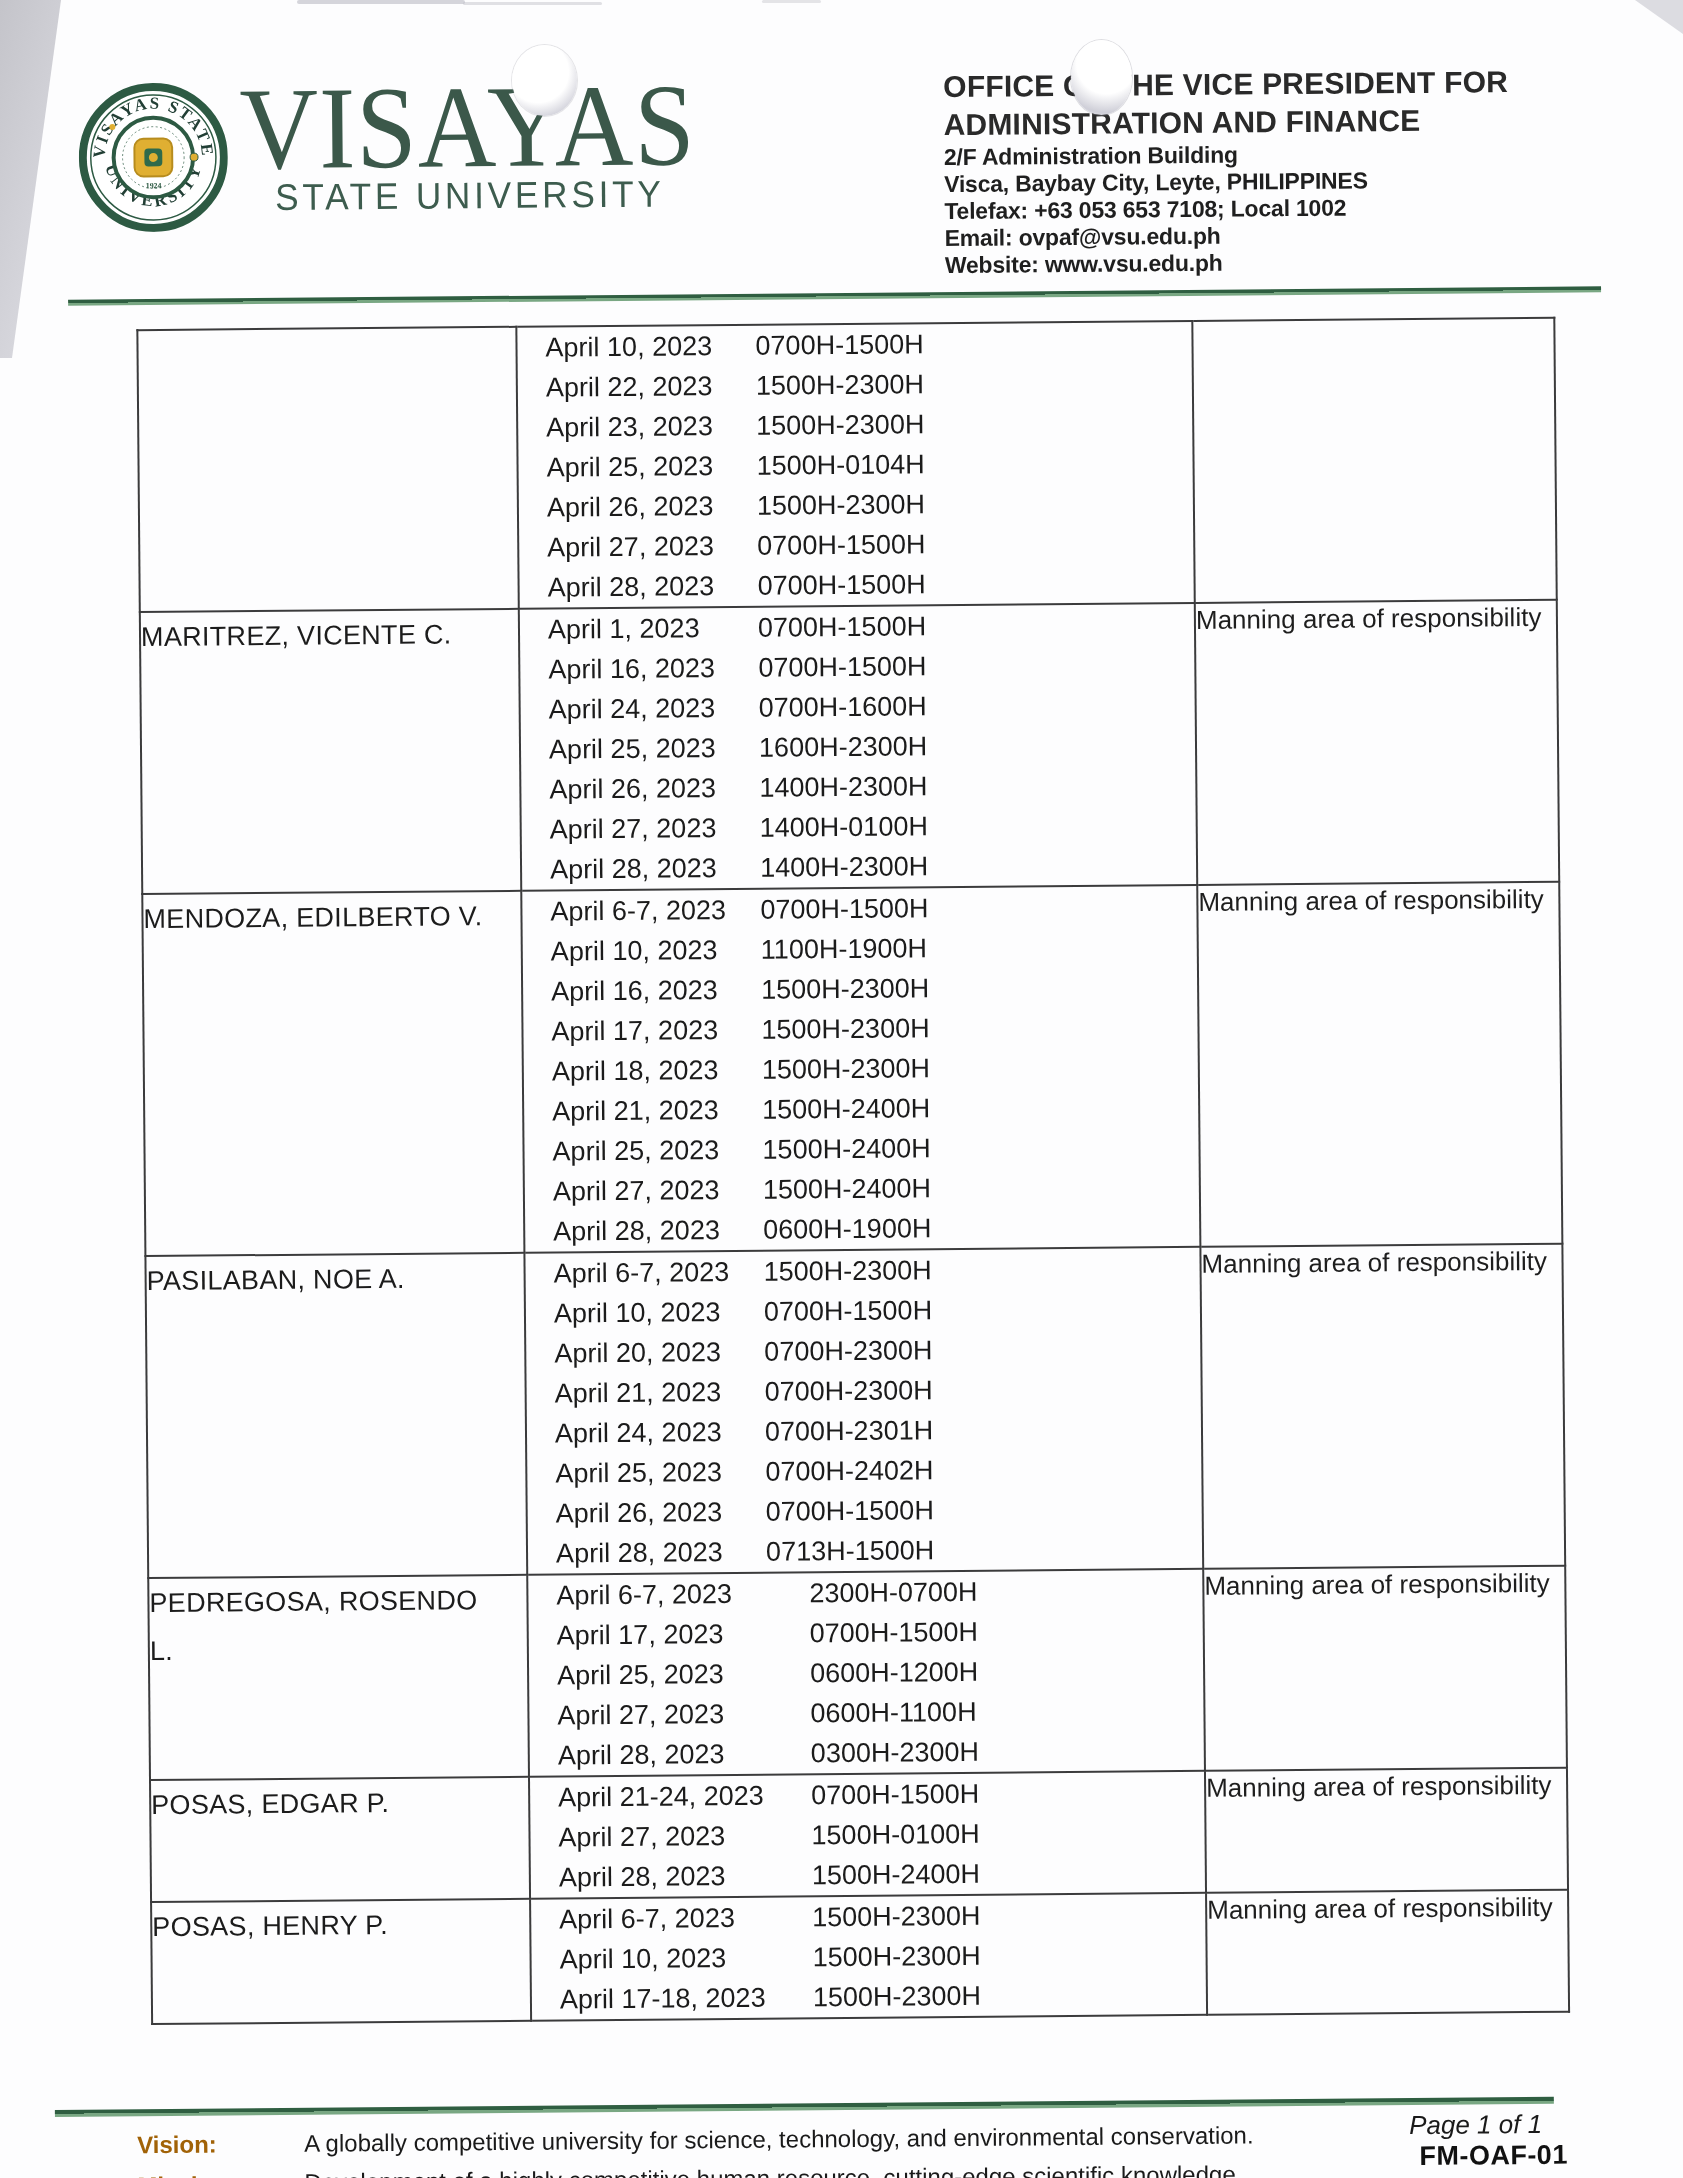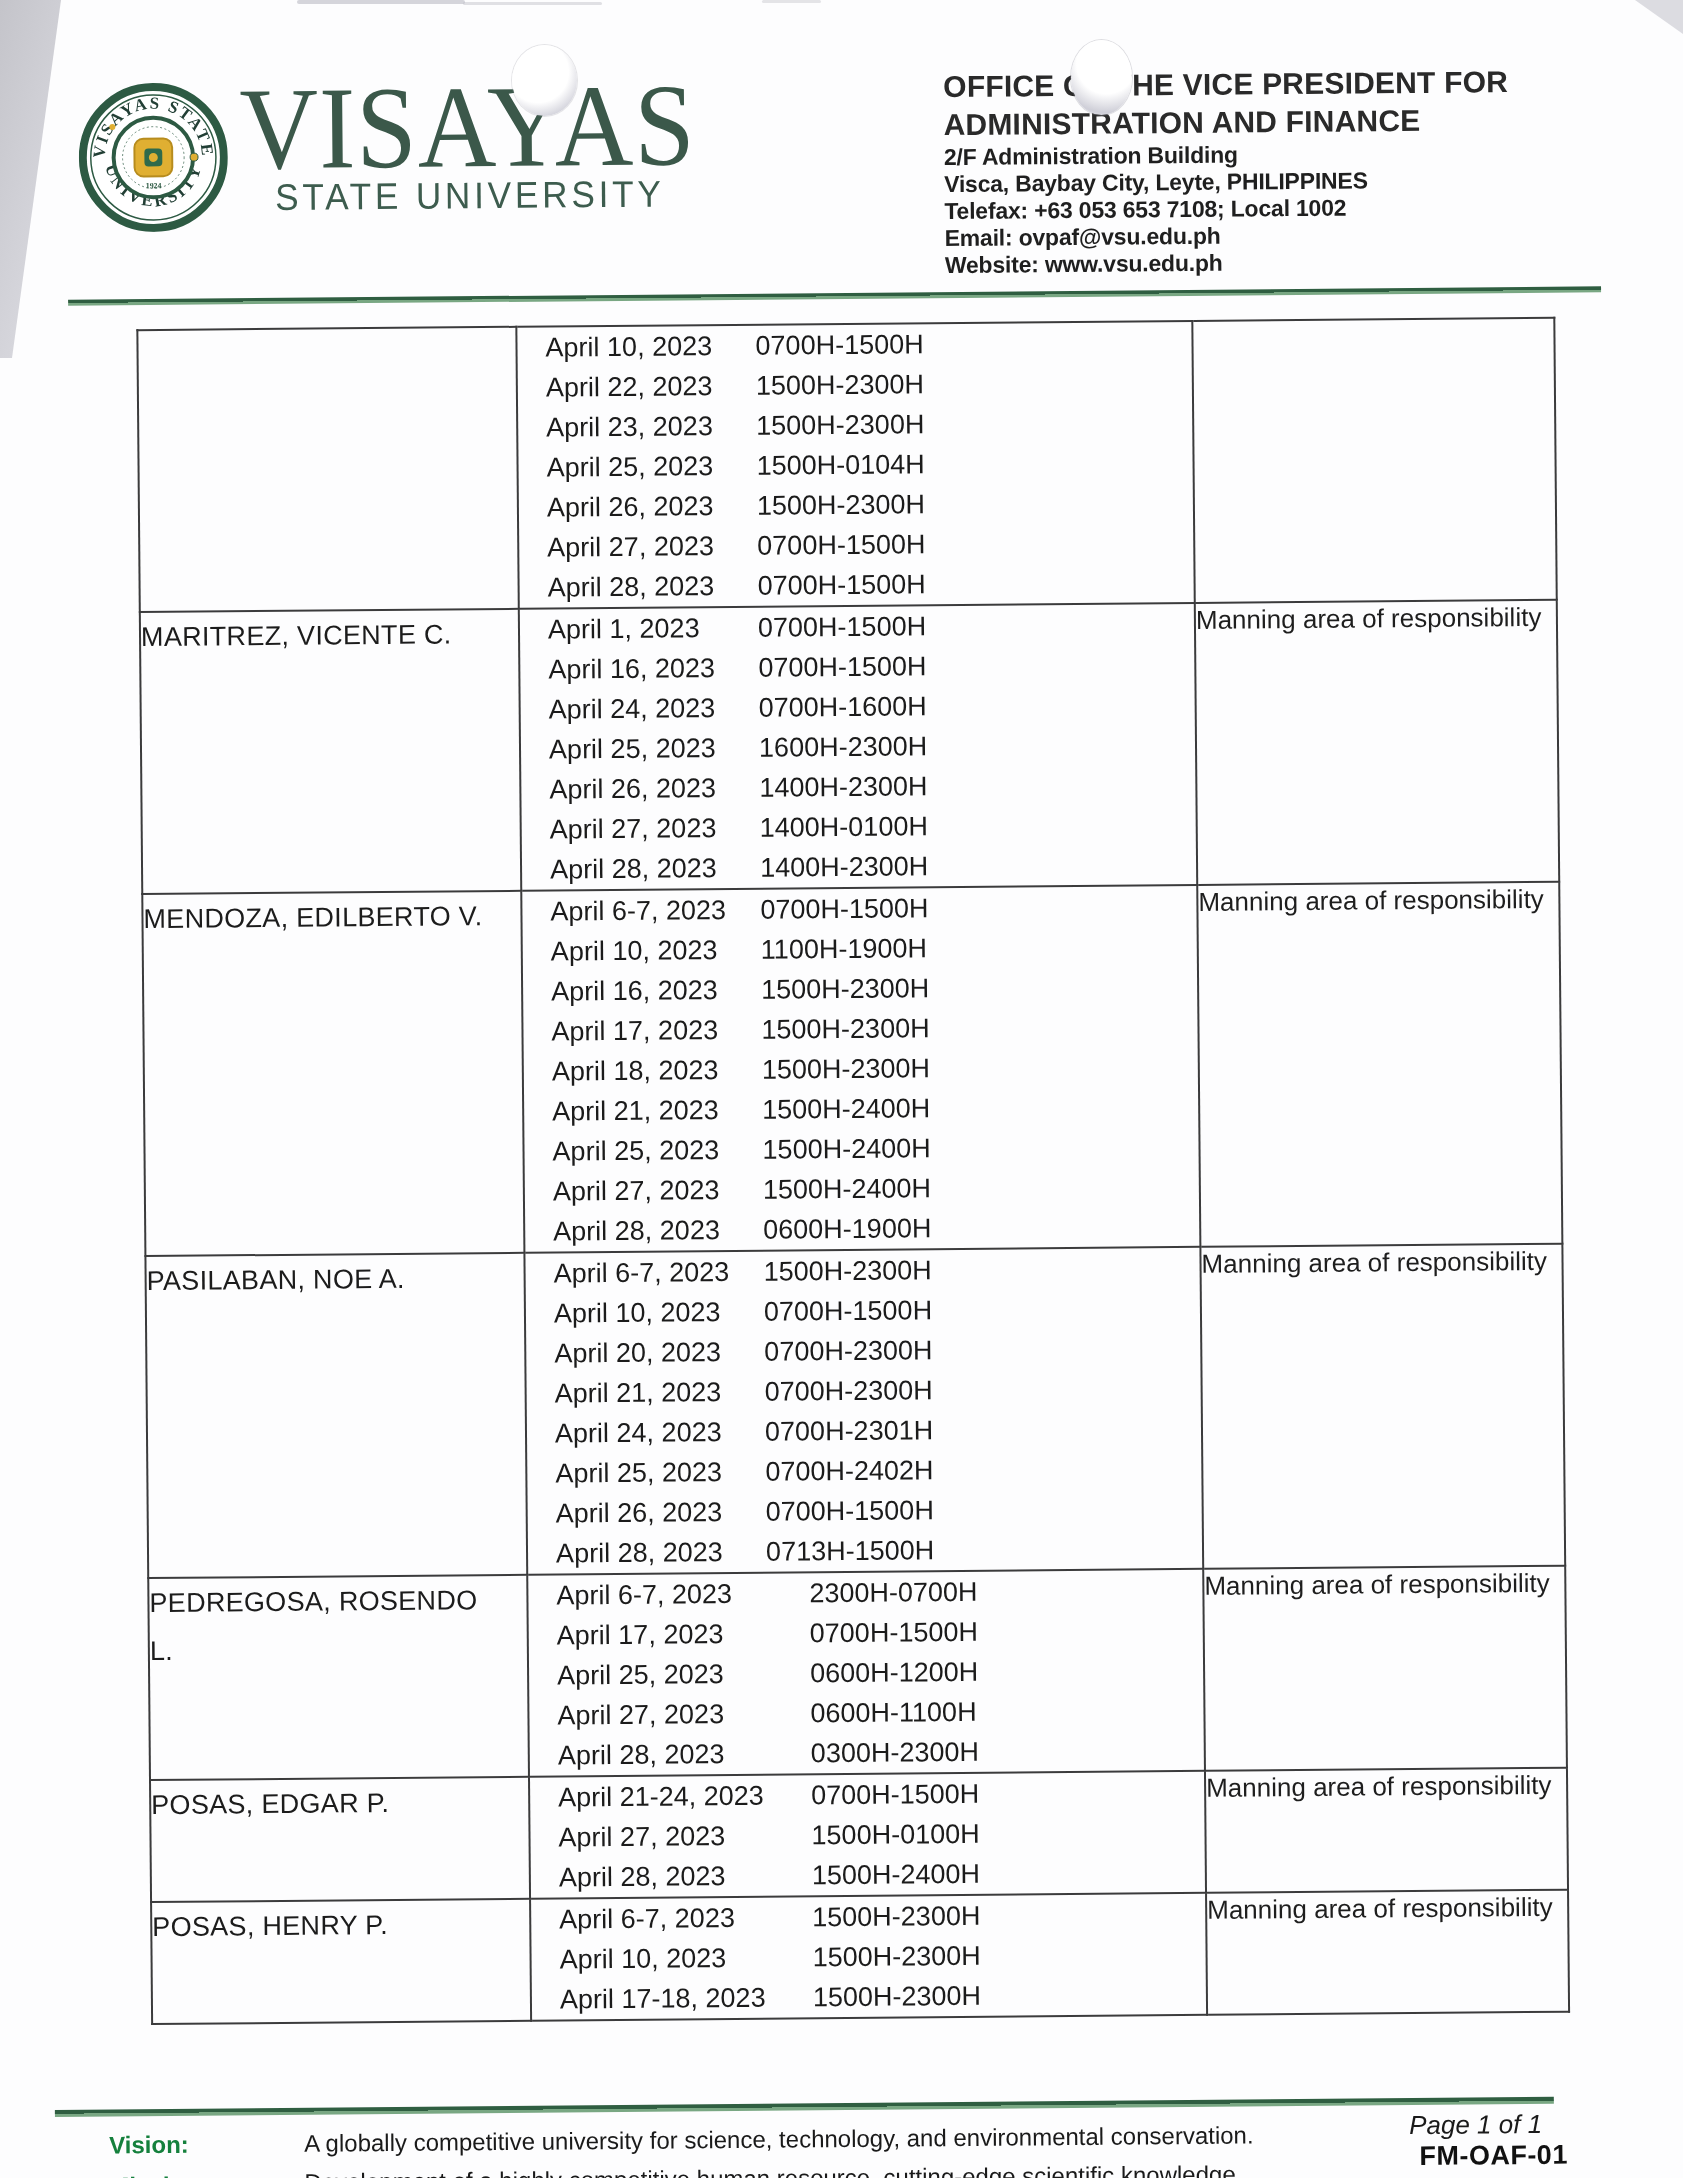--- a/index.html
+++ b/index.html
@@ -37,21 +37,21 @@
   table.duty td{border:2px solid #3b3b3c;padding:0;vertical-align:top;}
   td.name-cell{padding:5px 8px 0 13px;font-size:27px;line-height:48px;color:#1c1c1c;letter-spacing:0.3px;}
   td.sched-cell{padding:4px 0;}
   .srow{display:flex;align-items:center;height:40px;font-size:27px;color:#1b1b1b;}
   .srow .d{margin-left:28px;width:210px;flex:none;}
   .blk-shift .srow .d{width:253px;}
   td.remark-cell{vertical-align:middle;padding:0 117px 0 24px;}
   .remark-text{font-size:26px;line-height:33px;color:#1e1e1e;}
 
   
-  .f-label{position:absolute;left:100px;font-size:24px;font-weight:700;color:#15803d;}
+  .f-label{position:absolute;left:128px;font-size:24px;font-weight:700;color:#a16207;}
   .f-text{position:absolute;left:295px;font-size:24px;color:#1a1a1a;width:1089px;}
   .page-num{position:absolute;right:150px;top:2115px;font-size:26px;font-style:italic;color:#1a1a1a;}
   .form-code{position:absolute;left:1410px;top:2146px;font-size:27px;font-weight:700;color:#111;letter-spacing:0.5px;}
 
   
   .corner-tl{
     position:absolute;left:0;top:0;width:71px;height:358px;z-index:6;
     background:linear-gradient(105deg,#c4c4ca,#d9d9df 75%);
     clip-path:polygon(0 0,61px 0,12px 100%,0 100%);
   }

